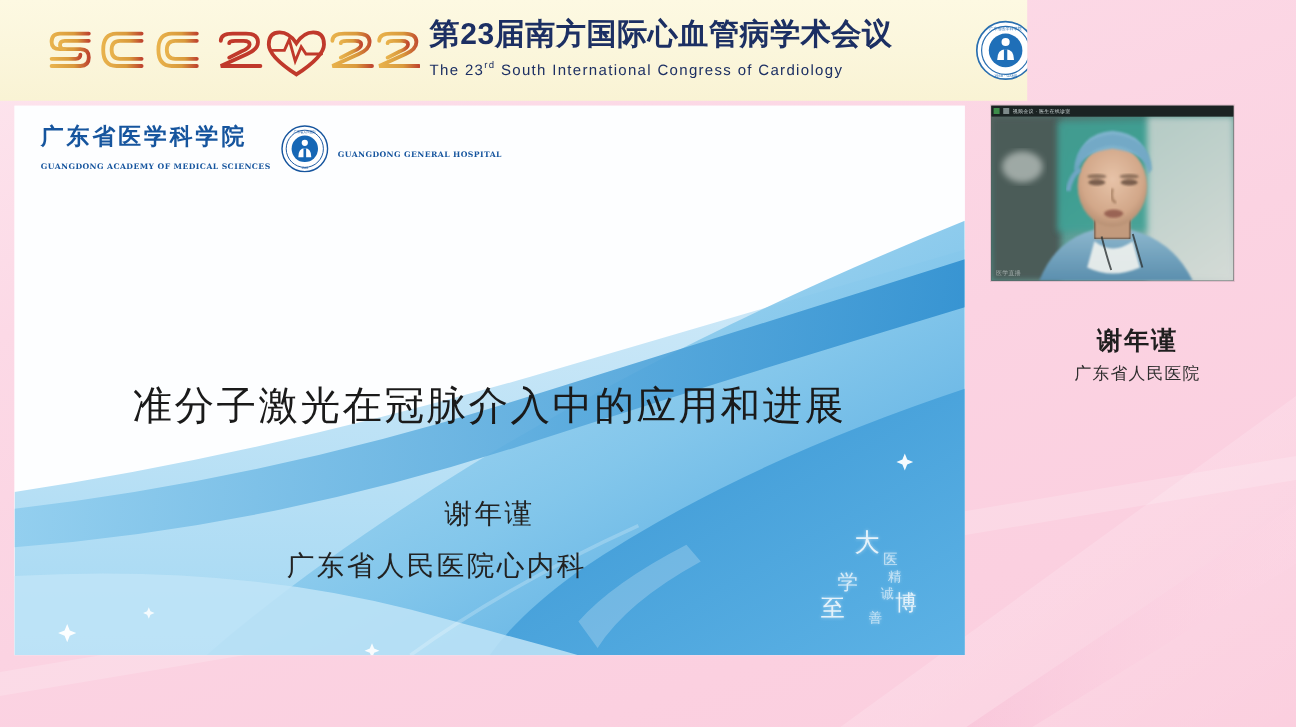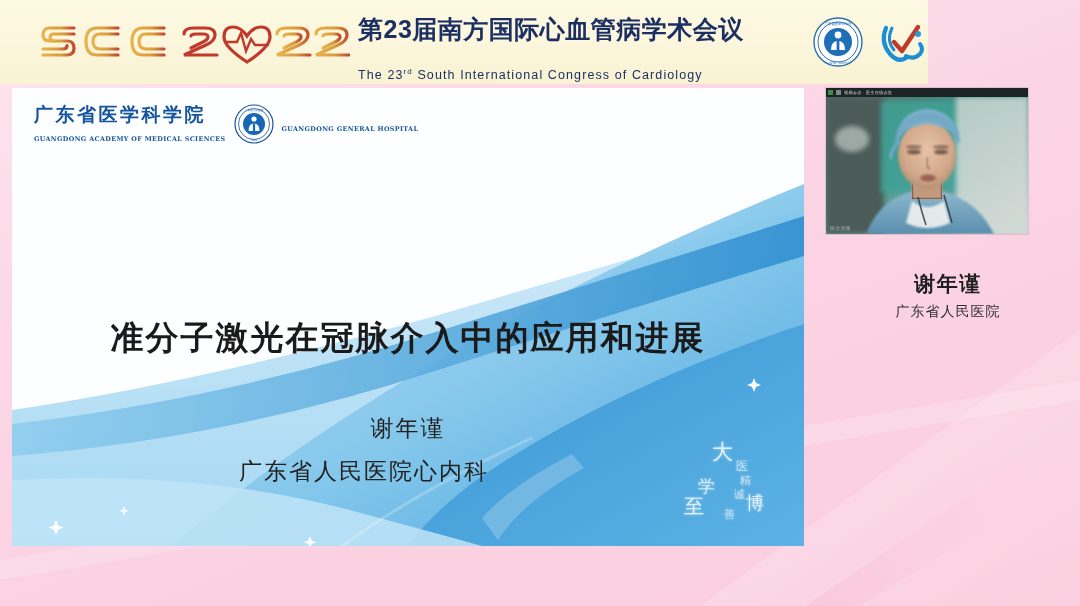--- a/index.html
+++ b/index.html
@@ -9,37 +9,37 @@
     overflow: hidden;
   }
   #stage {
     position: relative;
     width: 1080px; height: 606px;
     background: linear-gradient(160deg,#fde7ef 0%,#fcd9e6 28%,#fbd3e2 55%,#fbd0e0 78%,#fbcede 100%);
   }
 
   
   #header {
-    position: absolute; left: 0; top: 0; width: 928px; height: 84px;
+    position: absolute; left: 0; top: 0; width: 856px; height: 84px;
     background: linear-gradient(180deg,#fdf9e2 0%,#fbf6dc 50%,#f9f3d4 100%);
     display: flex; align-items: center; overflow: hidden;
   }
   #scc-logo {
     position: absolute; left: 34px; top: 14px; width: 316px; height: 56px;
   }
   #conf-titles {
     position: absolute; left: 358px; top: 14px; width: 440px;
   }
   .conf-cn {
     font-size: 25px; font-weight: bold; color: #1c2f63;
     letter-spacing: .5px; line-height: 30px; white-space: nowrap;
   }
   .conf-en {
     font-size: 12.5px; color: #1c2f63; letter-spacing: 1.1px;
-    line-height: 18px; margin-top: 19px; white-space: nowrap;
+    line-height: 18px; margin-top: 2px; white-space: nowrap;
   }
   .conf-en sup { font-size: 8px; }
   #org-logos {
     position: absolute; left: 812px; top: 16px;
     display: flex; gap: 12px; align-items: center;
   }
   .org-logo { width: 52px; height: 52px; }
 
   
   #slide {
@@ -64,21 +64,21 @@
   }
   .hosp-en {
     font-size: 6.4px; color: #16559e; letter-spacing: .35px;
     line-height: 9px; margin-top: 10px; white-space: nowrap;
     font-family: "DejaVu Serif","Liberation Serif", serif; font-weight: bold;
   }
   #hosp-seal { width: 40px; height: 40px; flex: 0 0 auto; margin: 0 4px; }
 
   #slide-title {
     position: absolute; left: 0; top: 228px; width: 792px;
-    text-align: center; font-size: 33px; font-weight: bold;
+    text-align: center; font-size: 33px; font-weight: normal;
     color: #1a1a1a; letter-spacing: 2px;
     font-family: "DejaVu Sans","Liberation Sans", sans-serif;
   }
   #slide-speaker {
     position: absolute; left: 0; top: 325px; width: 792px;
     text-align: center; font-size: 23px; color: #222; letter-spacing: 2px;
   }
   #slide-affil {
     position: absolute; left: 0; top: 368px; width: 704px;
     text-align: center; font-size: 23px; color: #222; letter-spacing: 2px;

